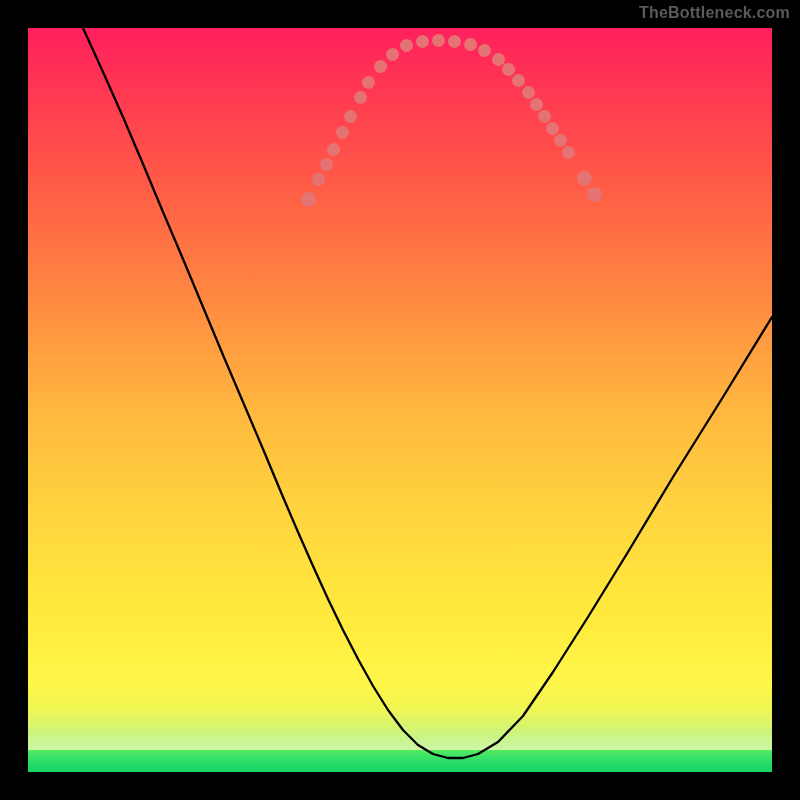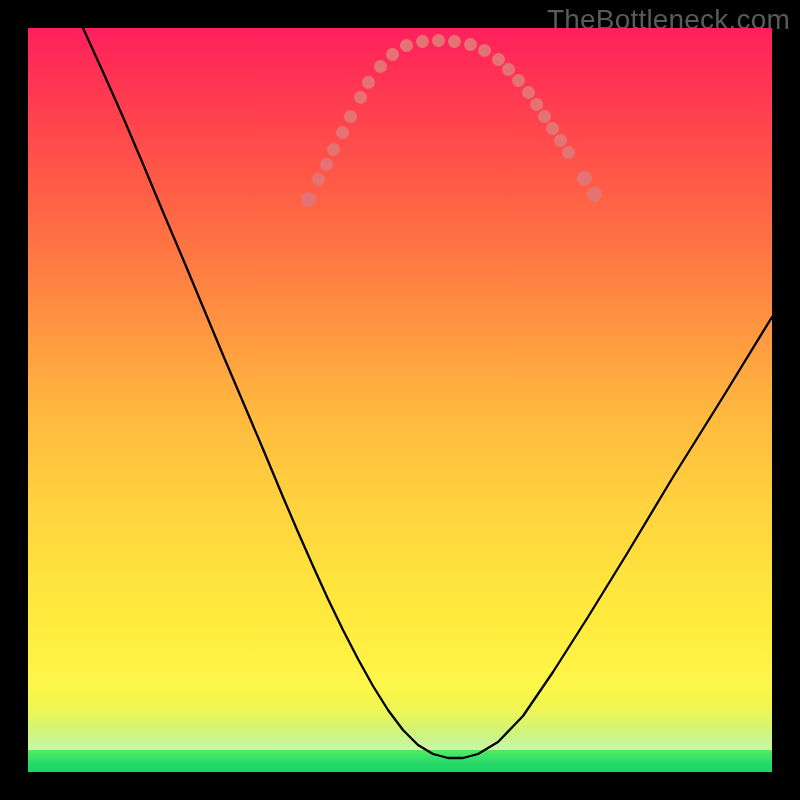--- a/index.html
+++ b/index.html
@@ -64,22 +64,22 @@
       rgba(255,255,210,0.35) 15%,
       rgba(255,255,210,0.12) 35%,
       rgba(255,255,210,0.0) 100%);
     pointer-events: none;
   }
   .watermark {
     position: absolute;
     top: 4px;
     right: 10px;
     color: #5a5a5a;
-    font-size: 28px;
-    font-weight: 400;
+    font-size: 16px;
+    font-weight: 700;
     letter-spacing: 0.2px;
     user-select: none;
   }
   svg.curve {
     position: absolute;
     left: 0;
     top: 0;
     width: 744px;
     height: 744px;
     pointer-events: none;

